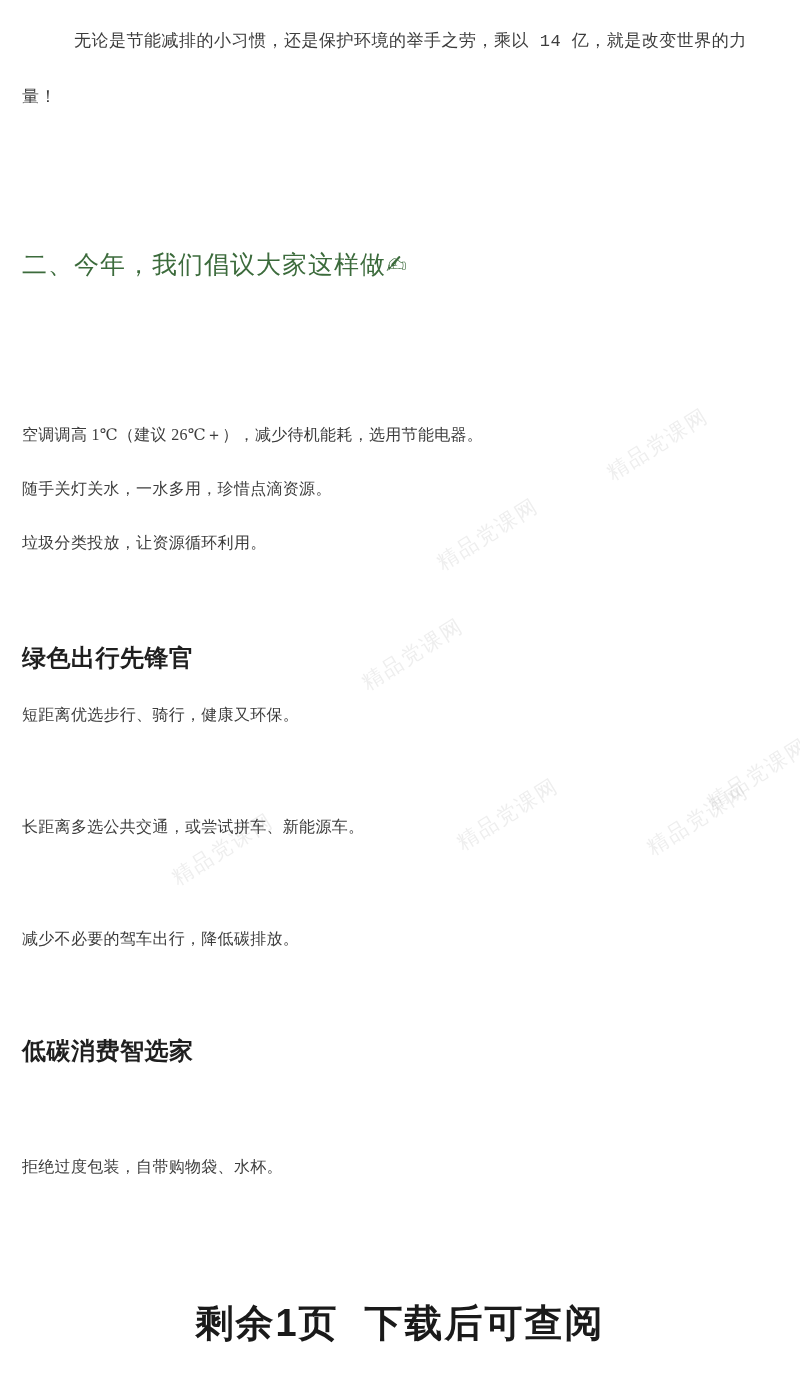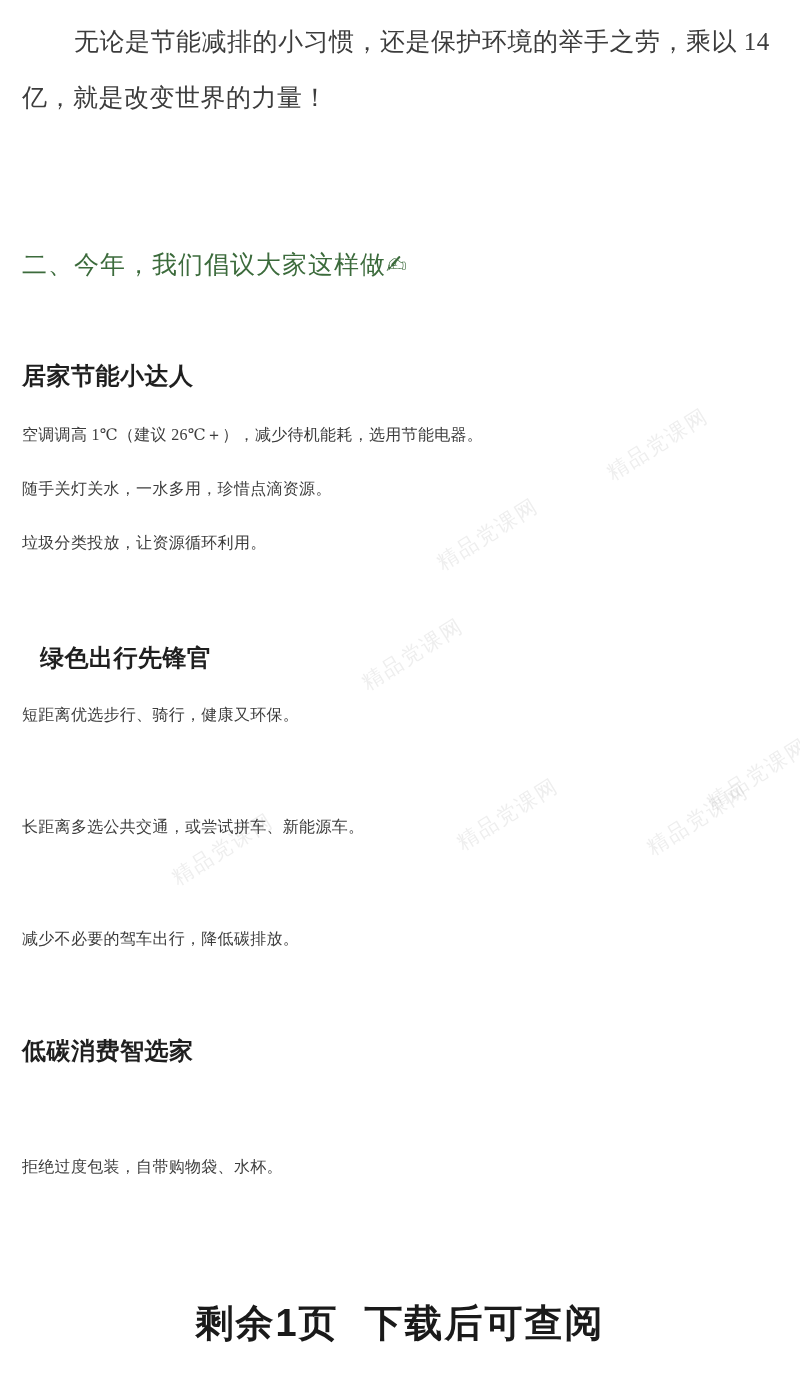--- a/index.html
+++ b/index.html
@@ -38,26 +38,27 @@
     font-size: 21px;
     letter-spacing: 2px;
     color: rgba(120, 120, 120, 0.13);
     transform: rotate(-32deg);
     white-space: nowrap;
     font-weight: 500;
   }
 
   
   .para {
-    font-size: 25px;
+    font-size: 17px;
     line-height: 56px;
     letter-spacing: 0.5px;
     color: #3c3c3c;
     position: relative;
     z-index: 10;
+    font-family: Liberation Mono, monospace;
   }
   .para.indent {
     text-indent: 52px;
   }
 
   .section-heading {
     font-family: "Liberation Sans", "DejaVu Sans", sans-serif;
     font-size: 25px;
     font-weight: normal;
     color: #3c6b3c;
@@ -118,26 +119,25 @@
     <div class="wm abs" style="left:640px; top:805px;">精品党课网</div>
     <div class="wm abs" style="left:700px; top:760px;">精品党课网</div>
   </div>
 
   <div class="abs para indent" style="left:22px; top:14px; width:756px;">无论是节能减排的小习惯，还是保护环境的举手之劳，乘以 14 亿，就是改变世界的力量！</div>
 
   <div class="abs" style="left:22px; top:248px;">
     <span class="section-heading">二、今年，我们倡议大家这样做</span><span class="section-heading emoji">✍</span>
   </div>
 
-  <div class="abs sub-heading" style="left:22px; top:360px;">居家节能小达人</div>
   <div class="abs body-line" style="left:22px; top:408px; width:756px;">空调调高 1℃（建议 26℃＋），减少待机能耗，选用节能电器。</div>
   <div class="abs body-line" style="left:22px; top:462px; width:756px;">随手关灯关水，一水多用，珍惜点滴资源。</div>
   <div class="abs body-line" style="left:22px; top:516px; width:756px;">垃圾分类投放，让资源循环利用。</div>
 
-  <div class="abs sub-heading" style="left:40px; top:642px;text-align:center;">绿色出行先锋官</div>
+  <div class="abs sub-heading" style="left:22px; top:642px;text-align:center;">绿色出行先锋官</div>
   <div class="abs body-line" style="left:22px; top:688px; width:756px;">短距离优选步行、骑行，健康又环保。</div>
   <div class="abs body-line" style="left:22px; top:800px; width:756px;">长距离多选公共交通，或尝试拼车、新能源车。</div>
   <div class="abs body-line" style="left:22px; top:912px; width:756px;">减少不必要的驾车出行，降低碳排放。</div>
 
   <div class="abs sub-heading" style="left:22px; top:1035px;">低碳消费智选家</div>
   <div class="abs body-line" style="left:22px; top:1140px; width:756px;">拒绝过度包装，自带购物袋、水杯。</div>
 
   <div class="footer-note">
     <span>剩余1页</span><span class="gap"></span><span>下载后可查阅</span>
   </div>

